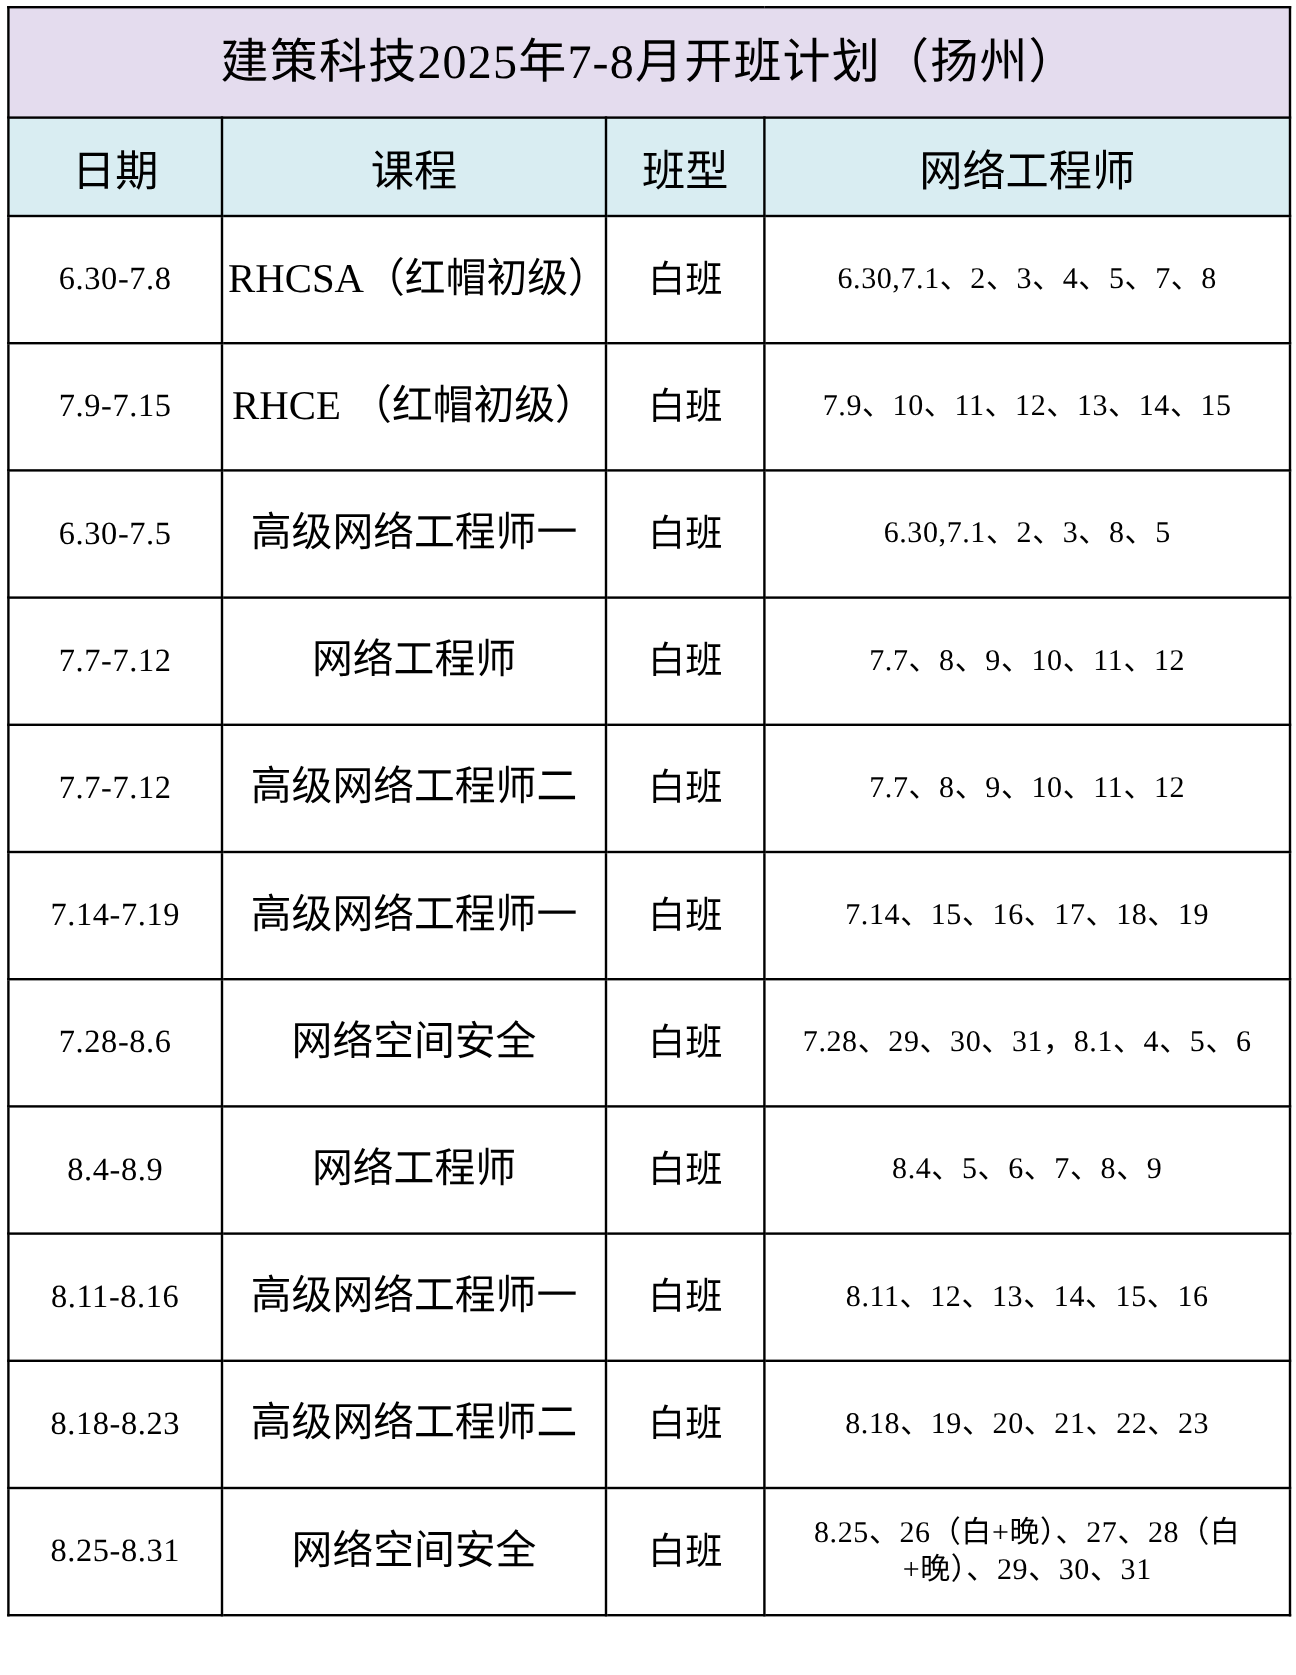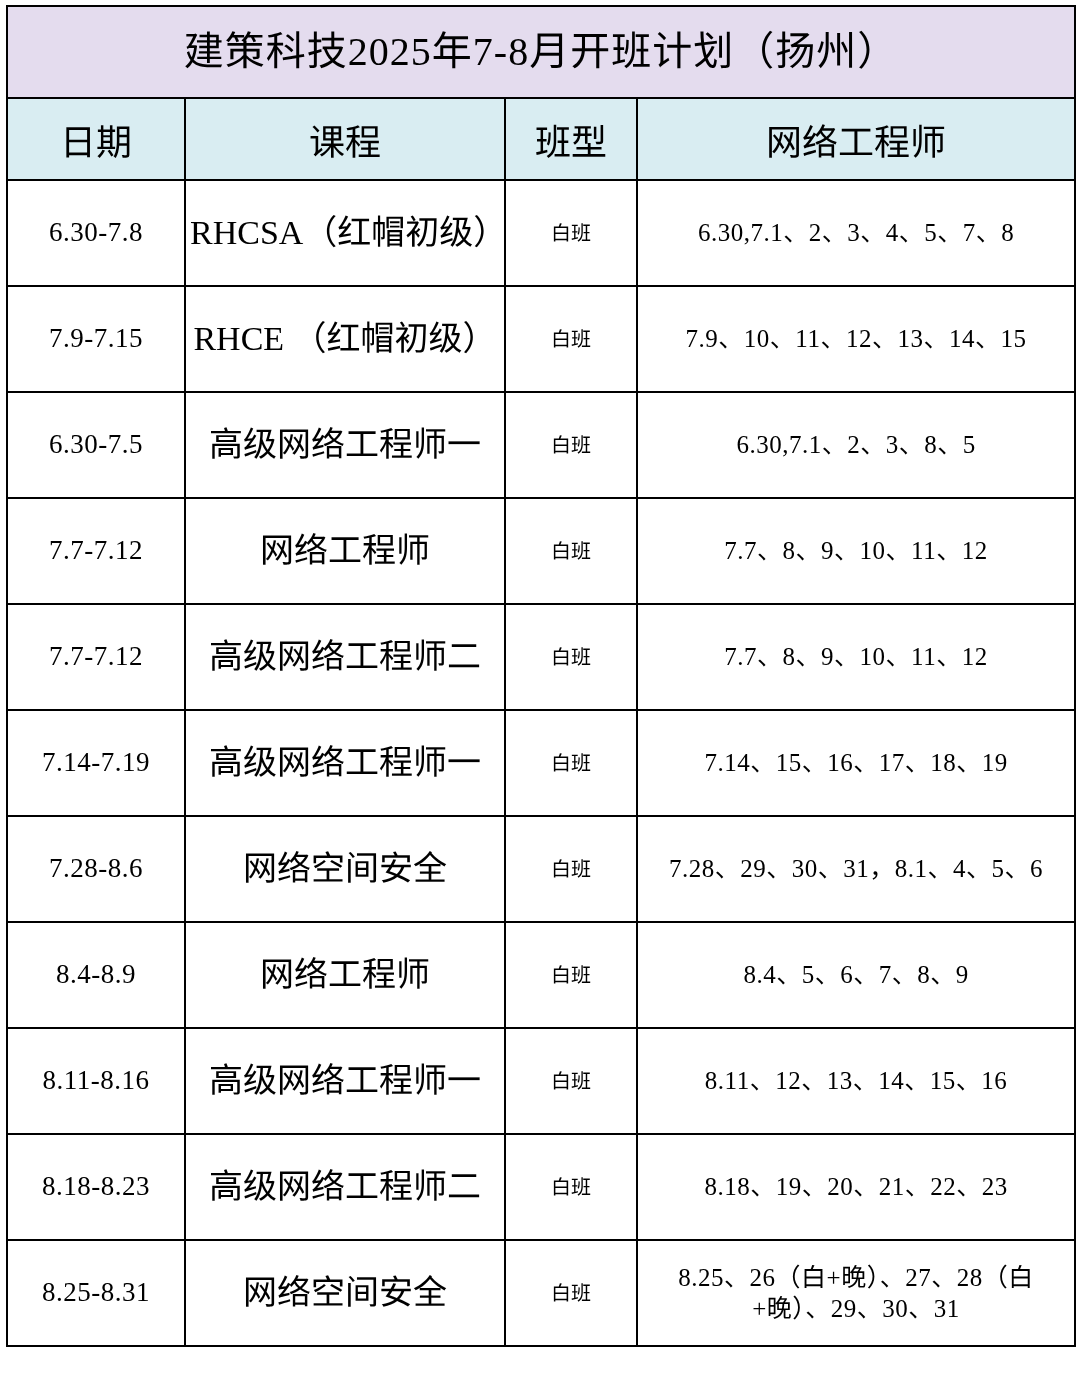--- a/index.html
+++ b/index.html
@@ -54,21 +54,21 @@
     height: 100px;
     line-height: 1.25;
   }
   .col-date   { width: 178px; }
   .col-course { width: 320px; }
   .col-type   { width: 132px; }
   .col-time   { width: 438px; }
 
   .cell-date   { font-size: 27px; letter-spacing: 0.5px; }
   .cell-course { font-size: 34px; }
-  .cell-type   { font-size: 20px; }
+  .cell-type   { font-size: 31px; }
   .cell-time   { font-size: 25px; letter-spacing: 0.5px; }
 </style>
 </head>
 <body>
 
 <div class="sheet">
   <table class="plan">
     <colgroup>
       <col class="col-date">
       <col class="col-course">

